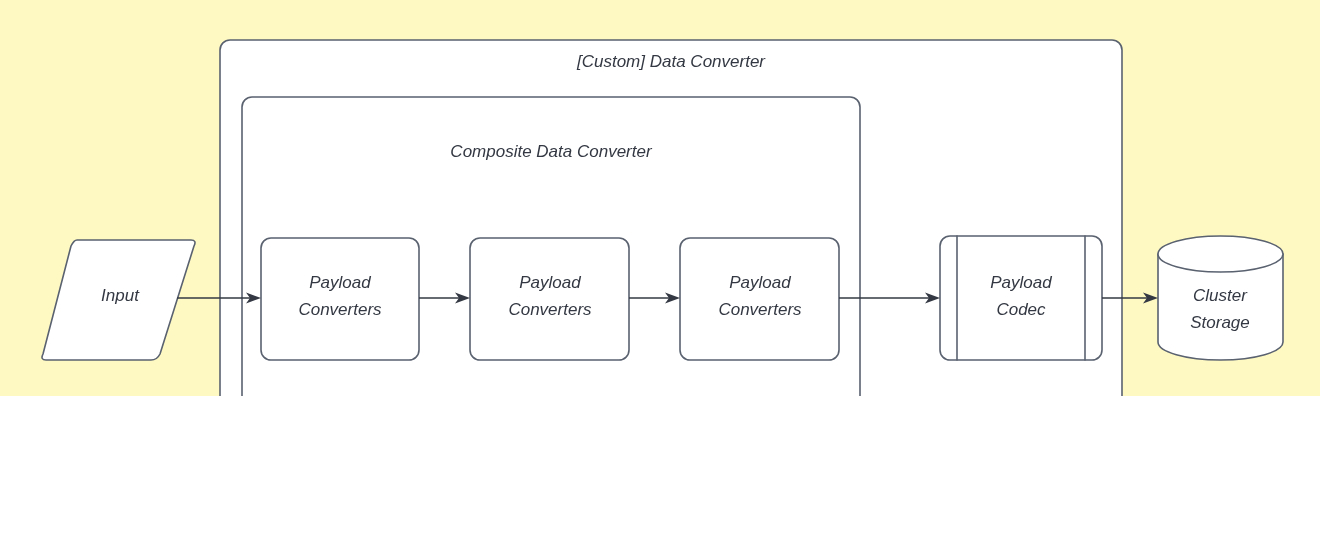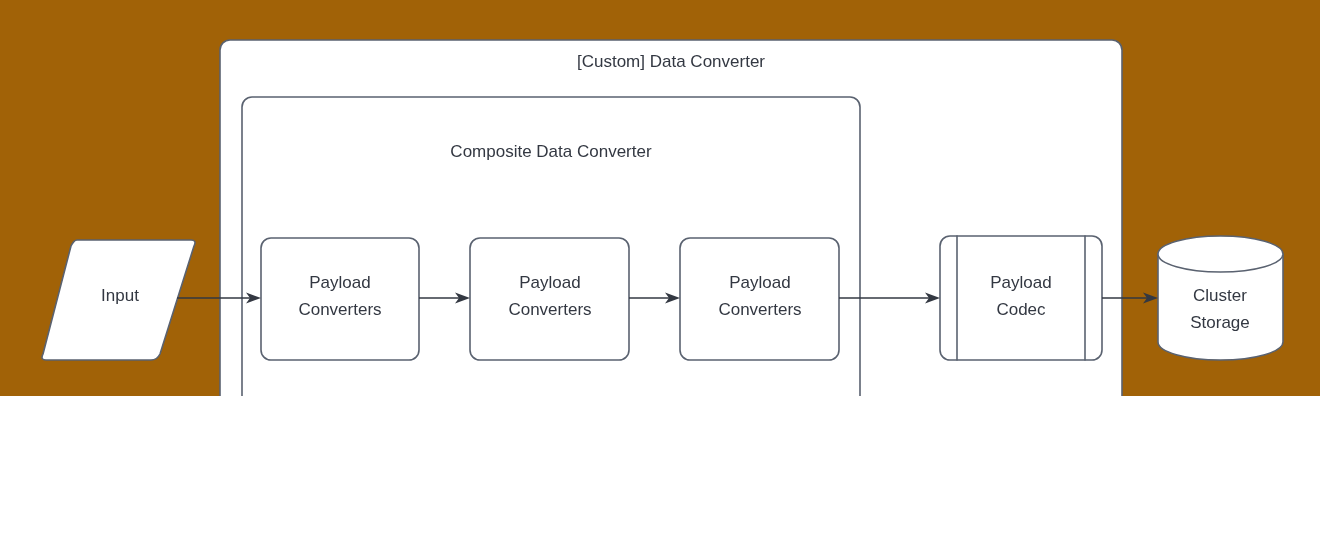--- a/index.html
+++ b/index.html
@@ -7,22 +7,23 @@
     padding: 0;
     background: #ffffff;
   }
   body {
     font-family: "Liberation Sans", sans-serif;
   }
   #canvas {
     position: relative;
     width: 1320px;
     height: 396px;
-    background: #a16207;
+    background: #fef9c3;
     overflow: hidden;
+    font-style: italic;
   }
   #diagram-svg {
     position: absolute;
     left: 0;
     top: 0;
     width: 1320px;
     height: 540px;
   }
   .shape-stroke {
     fill: #ffffff;

